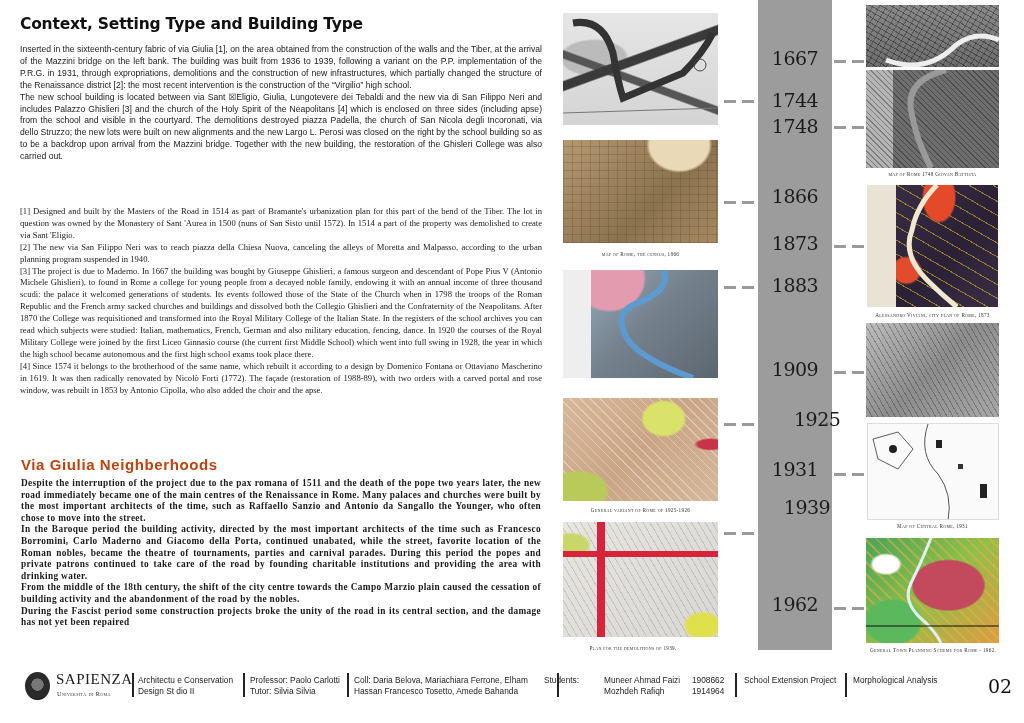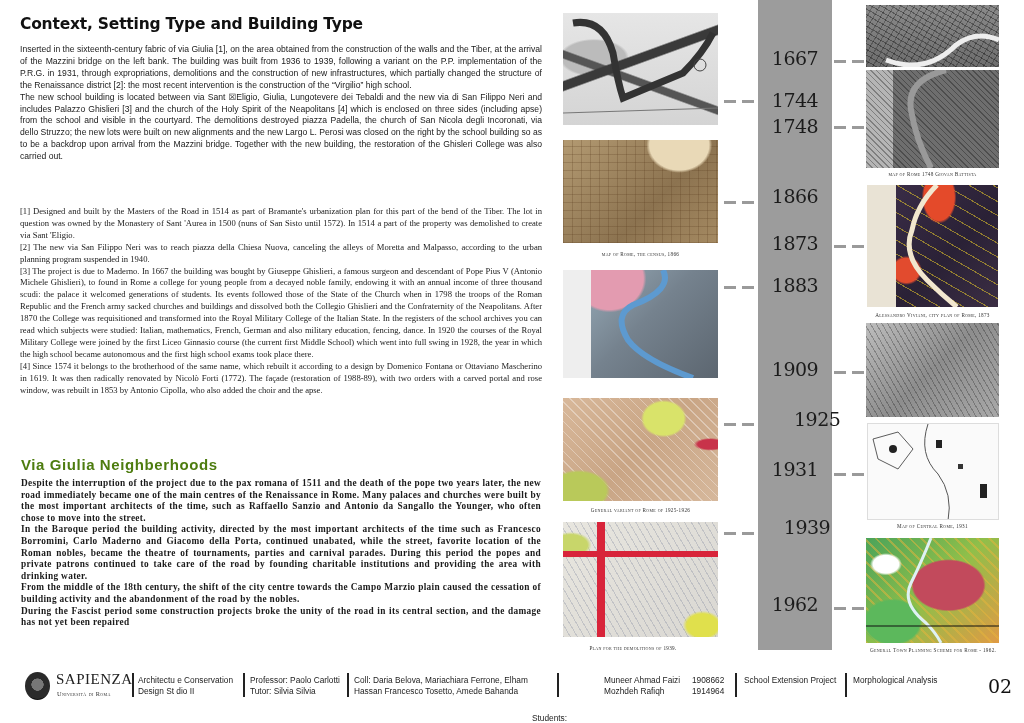--- a/index.html
+++ b/index.html
@@ -16,21 +16,21 @@
       font-family: "Liberation Sans", sans-serif;
       font-size: 8.6px; line-height: 11.9px; text-align: justify; color: #1a1a1a;
     }
     .para p { margin: 0; }
     #intro { top: 44px; }
     #notes { top: 206px; font-family: Liberation Serif, serif; }
 
     .title2 {
       position: absolute; left: 21px; top: 456px;
       font-family: "Liberation Sans", sans-serif;
-      font-size: 15px; letter-spacing: 0.6px; color: #4d7c0f;
+      font-size: 15px; letter-spacing: 0.6px; color: #c2410c;
     }
     #neigh {
       position: absolute; left: 21px; top: 478px; width: 520px;
       font-family: "Liberation Serif", serif; font-weight: bold;
       font-size: 9.3px; line-height: 11.6px; text-align: justify;
       letter-spacing: 0.35px; color: #1a1a1a;
     }
     #neigh p { margin: 0; }
 
     
@@ -158,21 +158,21 @@
 
 <div class="year" style="top:47px;">1667</div>
 <div class="year" style="top:89px;">1744</div>
 <div class="year" style="top:115px;">1748</div>
 <div class="year" style="top:185px;">1866</div>
 <div class="year" style="top:232px;">1873</div>
 <div class="year" style="top:274px;text-align:center;">1883</div>
 <div class="year" style="top:358px;">1909</div>
 <div class="year" style="top:408px;padding-left:36px;">1925</div>
 <div class="year" style="top:458px;">1931</div>
-<div class="year" style="top:516px;padding-left:24px;">1939</div>
+<div class="year" style="top:496px;padding-left:24px;">1939</div>
 <div class="year" style="top:593px;">1962</div>
 
 <div class="dash" style="left:724px;top:100px;"></div>
 <div class="dash" style="left:724px;top:201px;"></div>
 <div class="dash" style="left:724px;top:286px;"></div>
 <div class="dash" style="left:724px;top:423px;"></div>
 <div class="dash" style="left:724px;top:532px;"></div>
 
 <div class="dash" style="left:834px;top:60px;"></div>
 <div class="dash" style="left:834px;top:126px;"></div>
@@ -257,21 +257,21 @@
     <div>Tutor: Silvia Silvia</div>
   </div>
 
   <div class="fsep" style="left:347px;"></div>
   <div class="ftext" style="left:354px;">
     <div>Coll:  Daria  Belova,  Mariachiara  Ferrone,  Elham</div>
     <div>Hassan Francesco Tosetto, Amede Bahanda</div>
   </div>
 
   <div class="fsep" style="left:557px;"></div>
-  <div class="ftext" style="left:532px;margin-top:38px;">
+  <div class="ftext" style="left:544px;">
     <span>Students:</span>
   </div>
   <div class="ftext" style="left:604px;">
     <div>Muneer Ahmad Faizi</div>
     <div style="padding-left:0;">Mozhdeh Rafiqh</div>
   </div>
   <div class="ftext" style="left:692px;">
     <div>1908662</div>
     <div>1914964</div>
   </div>

